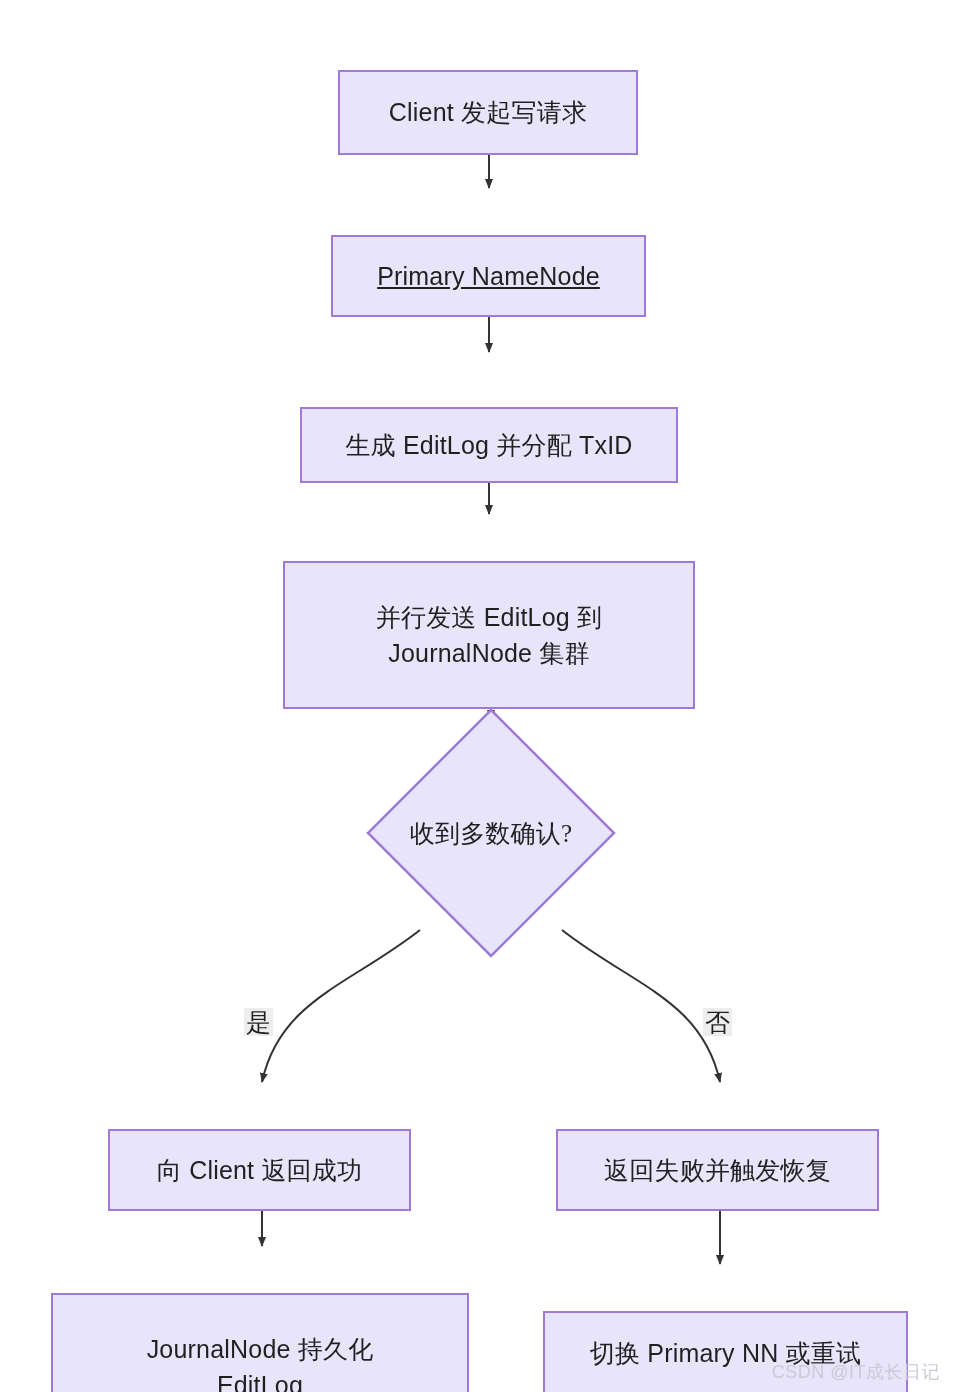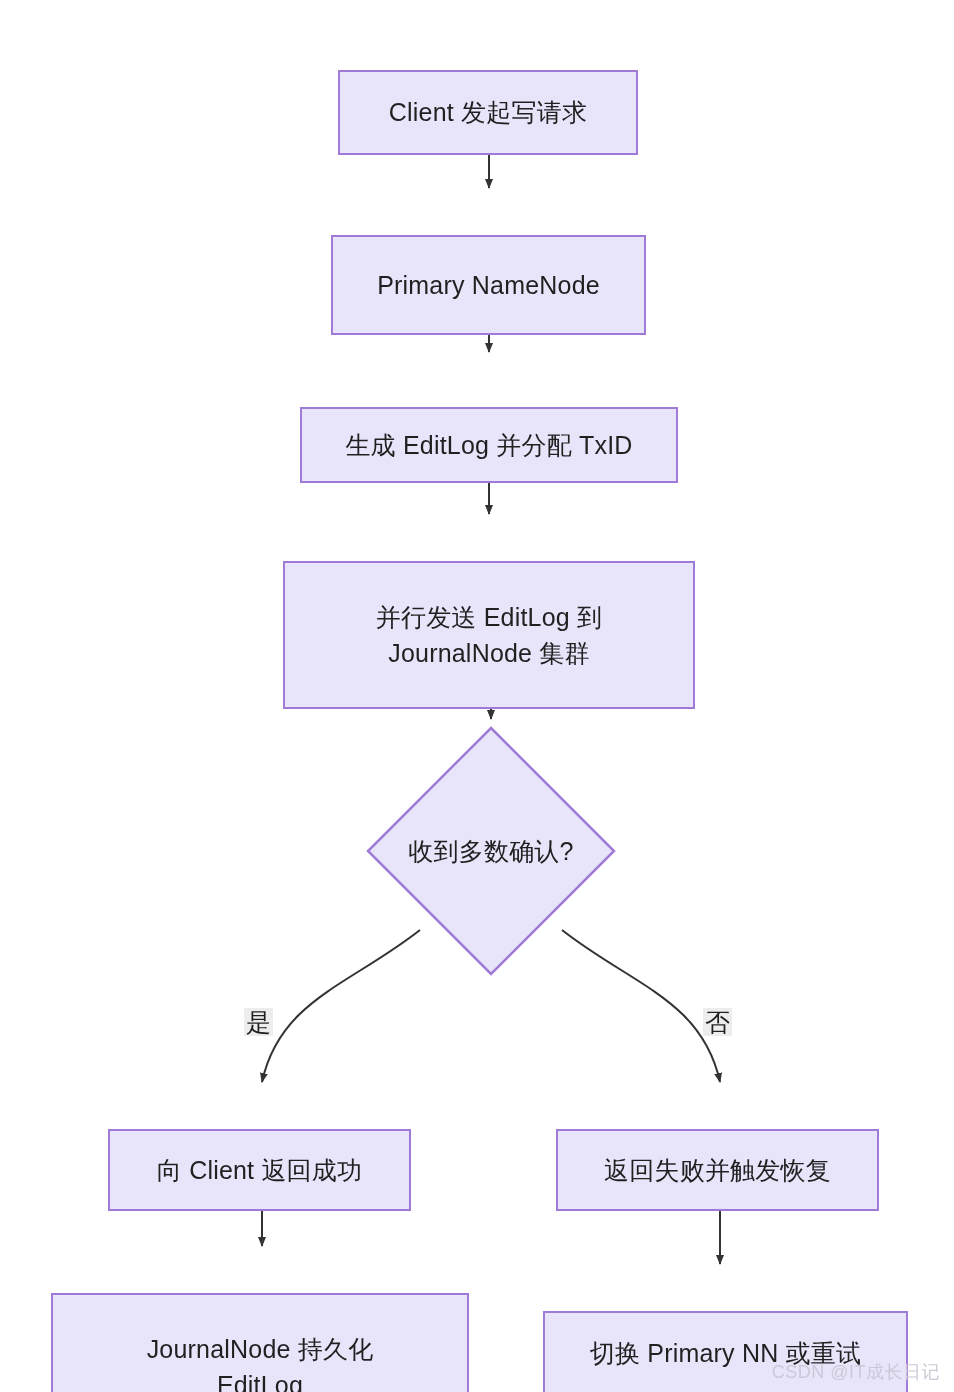--- a/index.html
+++ b/index.html
@@ -105,28 +105,28 @@
 
     <path d="M562,930 C 632,985 702,1000 720,1082" fill="none" stroke="#333333" stroke-width="2" marker-end="url(#arrowhead)"></path>
 
     <line x1="262" y1="1172" x2="262" y2="1246" stroke="#333333" stroke-width="2" marker-end="url(#arrowhead)"></line>
 
     <line x1="720" y1="1172" x2="720" y2="1264" stroke="#333333" stroke-width="2" marker-end="url(#arrowhead)"></line>
   </svg>
 
   <div class="node" style="left:338px; top:30px; width:300px; height:85px;">Client 发起写请求</div>
 
-  <div class="node" style="left:331px; top:195px; width:315px; height:100px;">Primary NameNode</div>
+  <div class="node" style="left:331px; top:195px; width:315px; height:82px;text-decoration:underline;">Primary NameNode</div>
 
   <div class="node" style="left:300px; top:367px; width:378px; height:76px;text-align:right;">生成 EditLog 并分配 TxID</div>
 
   <div class="node" style="left:283px; top:521px; width:412px; height:148px;">并行发送 EditLog 到
 JournalNode 集群</div>
 
-  <div class="diamond-wrap" style="left:366px; top:726px; width:250px; height:250px;">
+  <div class="diamond-wrap" style="left:366px; top:708px; width:250px; height:250px;font-family:Liberation Serif, serif;">
     <svg class="diamond-shape" viewBox="0 0 250 250" xmlns="http://www.w3.org/2000/svg">
       <polygon points="125,2 248,125 125,248 2,125" fill="#e8e5fa" stroke="#9f7ad6" stroke-width="2.5"></polygon>
     </svg>
     <span class="diamond-label">收到多数确认?</span>
   </div>
 
   <div class="node" style="left:108px; top:1089px; width:303px; height:82px;">向 Client 返回成功</div>
 
   <div class="node" style="left:556px; top:1089px; width:323px; height:82px;">返回失败并触发恢复</div>
 

